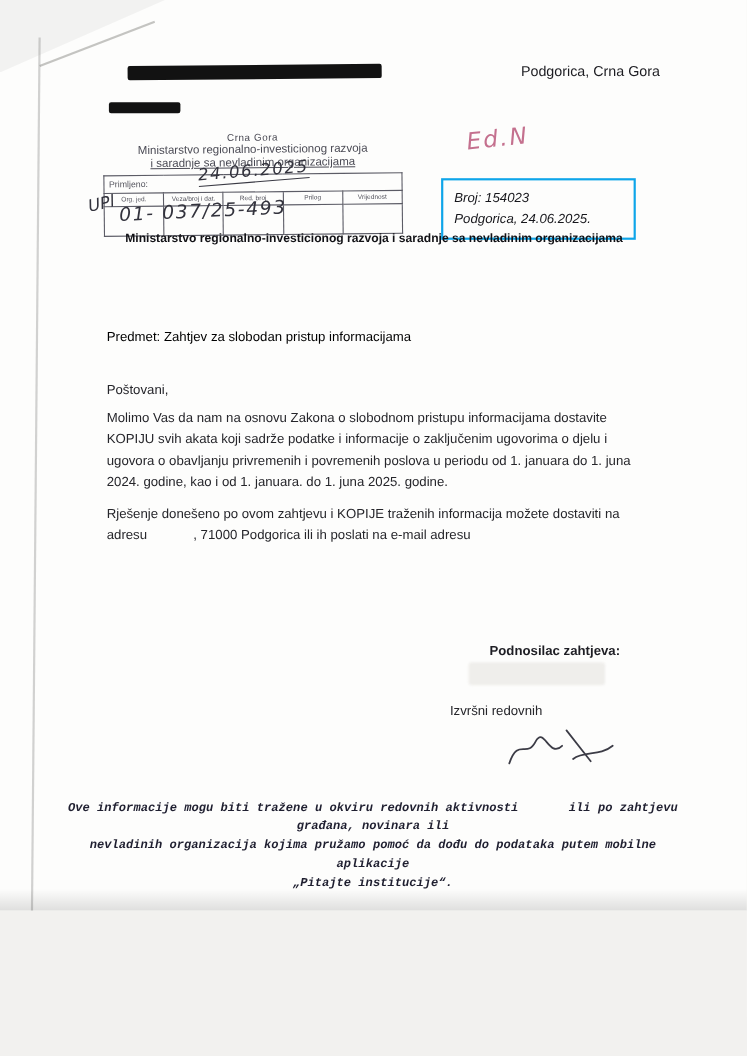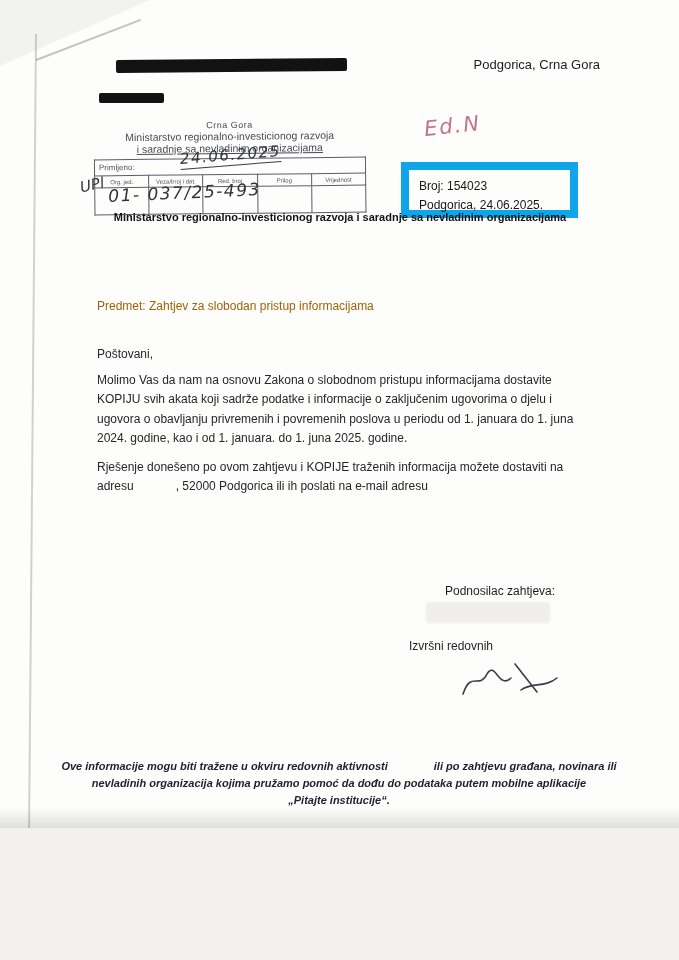--- a/index.html
+++ b/index.html
@@ -45,43 +45,43 @@
   .hand-date { position:absolute; left:88px; top:26px; font-size:15px;
     letter-spacing:1.5px; transform:rotate(-4deg); border-bottom:1.3px solid #3a3a44;
     padding-bottom:1px; }
   .hand-case { position:absolute; left:16px; top:62px; font-size:17px;
     letter-spacing:1.5px; transform:rotate(-2deg); }
   .upi { position:absolute; left:80px; top:176px; font-size:15px; transform:rotate(-12deg); }
   .initials { position:absolute; left:424px; top:114px; font-size:21px;
     color:#c4708e; letter-spacing:2px; transform:rotate(-6deg); }
 
   .refbox { position:absolute; left:401px; top:162px; width:177px; height:56px;
-    border:8px solid #0ea5e9; padding:7px 10px; font-size:12px; line-height:1.6;
-    color:#17171c; }
+    border:2px solid #0ea5e9; padding:7px 10px; font-size:12px; line-height:1.6;
+    color:#17171c;font-style:italic; }
 
   .addressee { position:absolute; left:80px; top:211px; width:520px; text-align:center;
     font-weight:bold; font-size:11px; color:#121216; }
 
-  .subject { position:absolute; left:97px; top:299px; font-size:12px; color:#a16207; }
+  .subject { position:absolute; left:97px; top:299px; font-size:12px; color:#000000; }
   .salutation { position:absolute; left:97px; top:347px; font-size:12px; color:#26262b; }
 
   .bodytext { position:absolute; left:97px; top:371px; width:497px; font-size:12px;
     line-height:1.62; color:#26262b; }
   .bodytext p { margin-bottom:9px; }
   .gap { display:inline-block; width:42px; }
 
   .sig-label { position:absolute; left:424px; top:584px; font-size:12px;
-    font-weight:normal; color:#1e1e24;padding-left:21px; }
+    font-weight:bold; color:#1e1e24;padding-left:21px; }
   .whiteout { position:absolute; left:426px; top:602px; width:124px; height:21px;
     background:#efeeeb; border-radius:3px; filter:blur(1px); }
   .sig-title { position:absolute; left:409px; top:639px; font-size:12px; color:#26262b; }
   .signature { position:absolute; left:455px; top:656px; }
 
-  .footer { position:absolute; left:56px; top:758px; width:566px; text-align:center;
-    font-style:italic; font-weight:bold; font-size:11px; line-height:1.55; color:#1f1f30; }
+  .footer { position:absolute; left:56px; top:727px; width:566px; text-align:center;
+    font-style:italic; font-weight:bold; font-size:11px; line-height:1.55; color:#1f1f30;font-family:Liberation Mono, monospace; }
   .gap2 { display:inline-block; width:46px; }
 </style>
 </head>
 <body>
 
 <div class="scan">
 
   <div class="corner-shade"></div>
   <div class="edge-top"></div>
   <div class="edge-left"></div>
@@ -129,21 +129,21 @@
     <div>Podgorica, 24.06.2025.</div>
   </div>
 
   <div class="addressee">Ministarstvo regionalno-investicionog razvoja i saradnje sa nevladinim organizacijama</div>
 
   <div class="subject">Predmet: Zahtjev za slobodan pristup informacijama</div>
   <div class="salutation">Poštovani,</div>
 
   <div class="bodytext">
     <p>Molimo Vas da nam na osnovu Zakona o slobodnom pristupu informacijama dostavite KOPIJU svih akata koji sadrže podatke i informacije o zaključenim ugovorima o djelu i ugovora o obavljanju privremenih i povremenih poslova u periodu od 1. januara do 1. juna 2024. godine, kao i od 1. januara. do 1. juna 2025. godine.</p>
-    <p><span>Rješenje donešeno po ovom zahtjevu i KOPIJE traženih informacija možete dostaviti na adresu</span><span class="gap"></span><span>, 52000 Podgorica ili ih poslati na e-mail adresu</span></p>
+    <p><span>Rješenje donešeno po ovom zahtjevu i KOPIJE traženih informacija možete dostaviti na adresu</span><span class="gap"></span><span>, 71000 Podgorica ili ih poslati na e-mail adresu</span></p>
   </div>
 
   <div class="sig-label">Podnosilac zahtjeva:</div>
   <div class="whiteout"></div>
   <div class="sig-title">Izvršni redovnih</div>
 
   <svg class="signature" width="110" height="50" viewBox="0 0 110 50">
     <path d="M8 38 C 16 14, 24 34, 32 18 C 40 4, 44 34, 56 22 M60 8 L 82 36 M66 34 C 76 26, 90 32, 102 22" fill="none" stroke="#3c3c46" stroke-width="1.6" stroke-linecap="round"></path>
   </svg>
 

